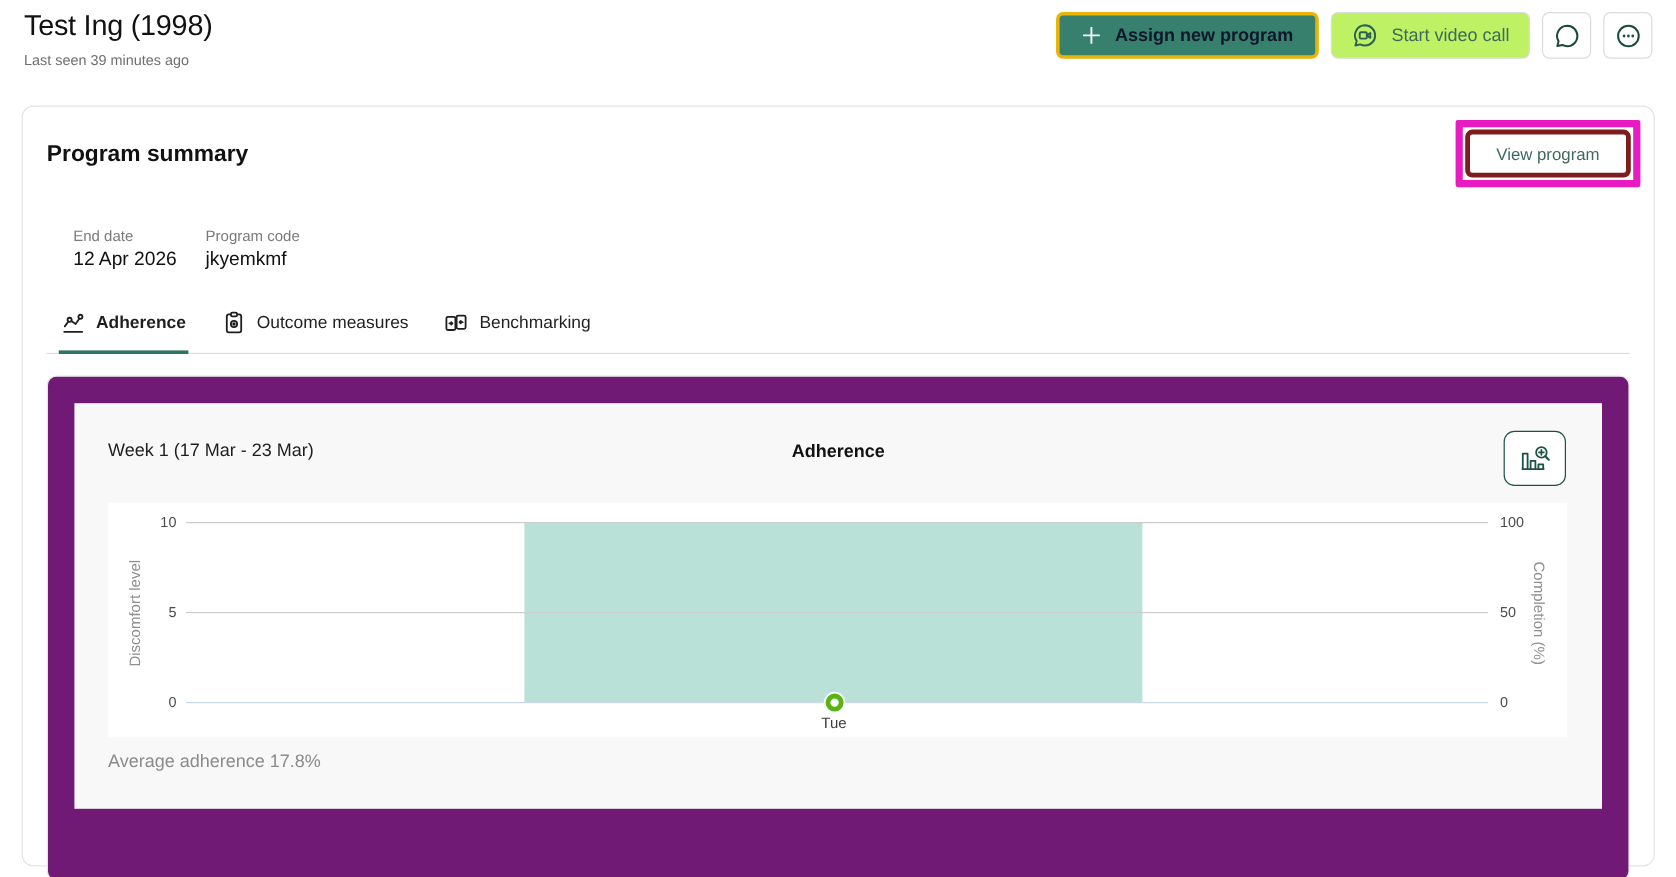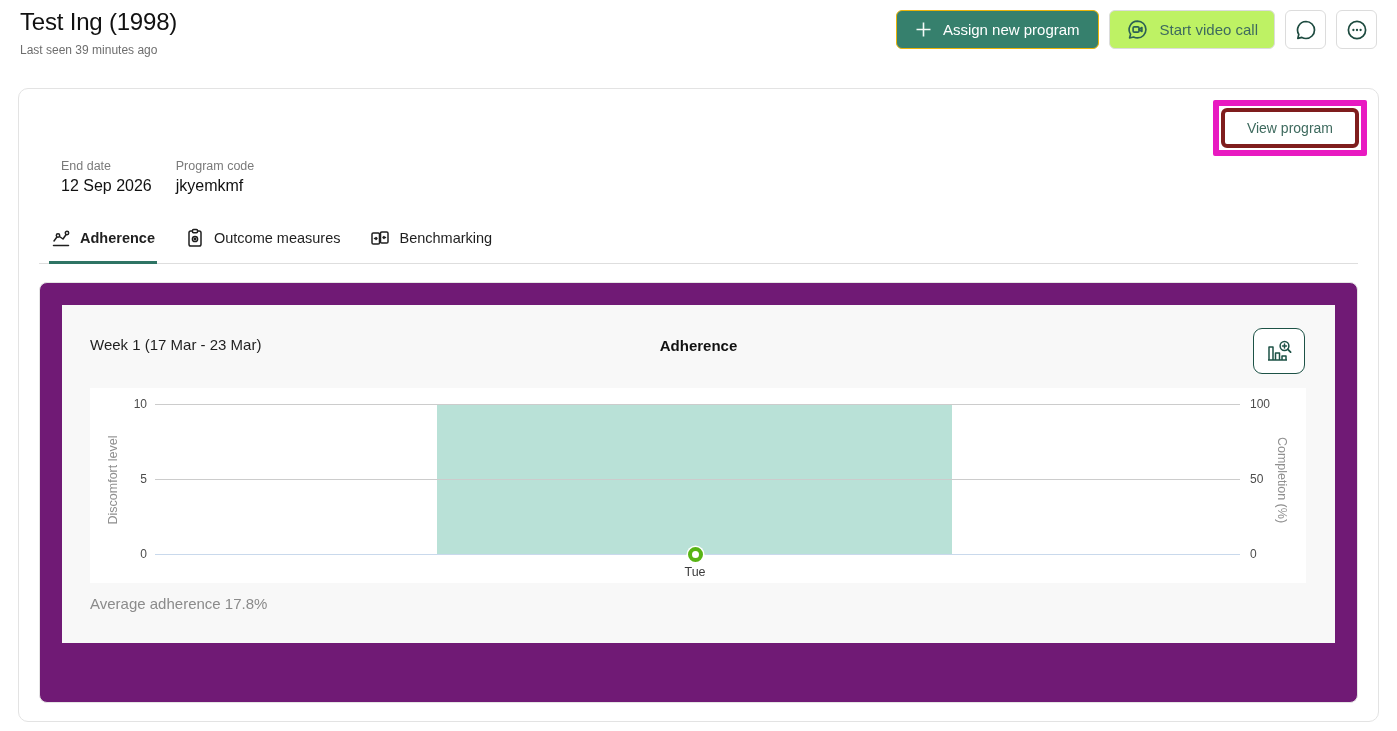--- a/index.html
+++ b/index.html
@@ -13,21 +13,21 @@
 
   
   .top-header {
     display: flex; justify-content: space-between; align-items: flex-start;
     padding: 8px 20px 0 20px; height: 64px;
   }
   .patient-name { font-size: 24px; font-weight: 400; color: #111; letter-spacing: -0.2px; }
   .last-seen { font-size: 12px; color: #6e6e6e; margin-top: 7px; }
   .header-actions { display: flex; gap: 10px; margin-top: 2px; }
   .btn { height: 39px; border-radius: 6px; display: inline-flex; align-items: center; font-size: 15px; }
-  .btn-primary { background: #36806d; color: #ffffff; padding: 0 18px; gap: 11px; border: 1px solid #eab308; }
+  .btn-primary { background: #36806d; color: #0f172a; padding: 0 18px; gap: 11px; border: 3px solid #eab308; font-weight: bold; }
   .btn-outline { background: #bef264; border: 1px solid #dcdcdc; color: #3e6a5e; padding: 0 16px; gap: 11px; }
   .btn-square { width: 41px; height: 39px; background: #fff; border: 1px solid #dcdcdc; border-radius: 6px;
     display: inline-flex; align-items: center; justify-content: center; }
 
   
   .panel {
     position: relative; margin: 24px 18px 0 18px; height: 634px;
     border: 1px solid #e3e3e3; border-radius: 10px; background: #fff; padding: 20px;
   }
   .panel-title { font-size: 19px; font-weight: 700; color: #111; margin-top: 9px; }
@@ -136,29 +136,30 @@
           <circle cx="8.4" cy="12" r="1.15" fill="#1d4a3f"></circle>
           <circle cx="12" cy="12" r="1.15" fill="#1d4a3f"></circle>
           <circle cx="15.6" cy="12" r="1.15" fill="#1d4a3f"></circle>
         </svg>
       </span>
     </button>
   </div>
 </div>
 
 <div class="panel">
+  <div class="panel-title">Program summary</div>
 
   <div class="annotation-box">
     <button class="btn-view">View program</button>
   </div>
 
   <div class="program-row">
     <div class="meta">
       <div class="meta-label">End date</div>
-      <div class="meta-value">12 Sep 2026</div>
+      <div class="meta-value">12 Apr 2026</div>
     </div>
     <div class="meta">
       <div class="meta-label">Program code</div>
       <div class="meta-value">jkyemkmf</div>
     </div>
   </div>
 
   <div class="tabs">
     <div class="tab active">
       <span class="icon">

